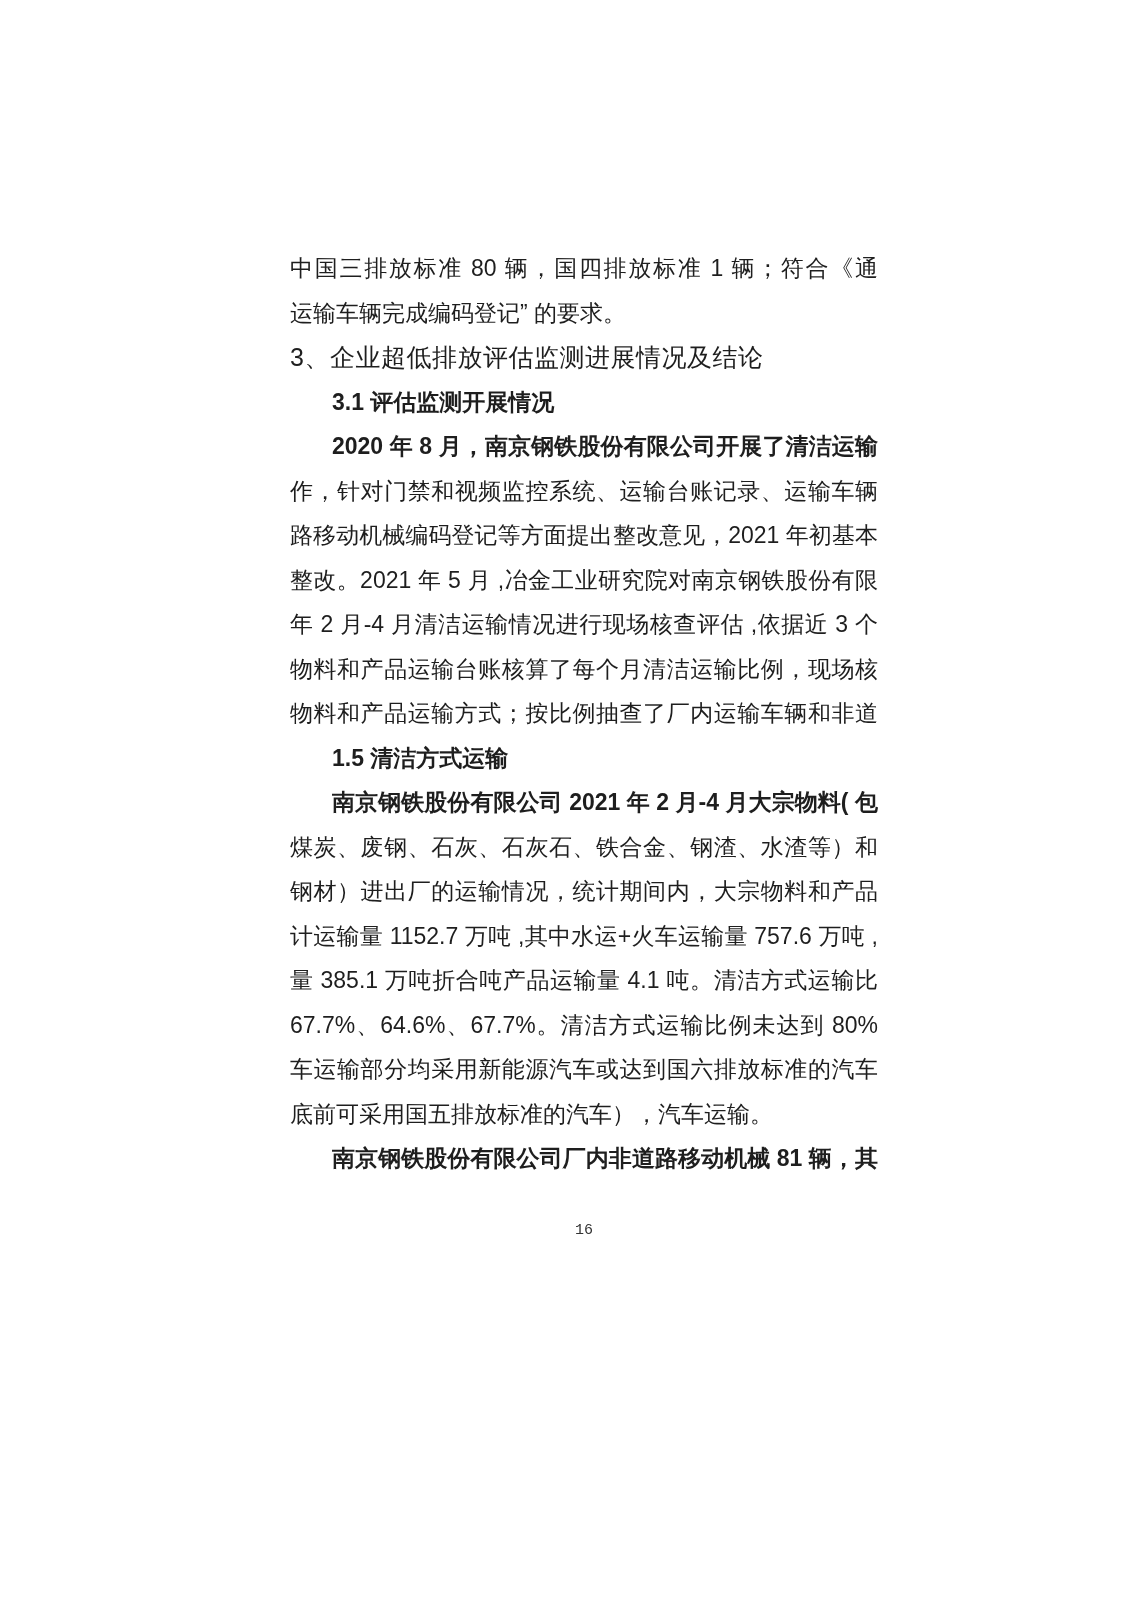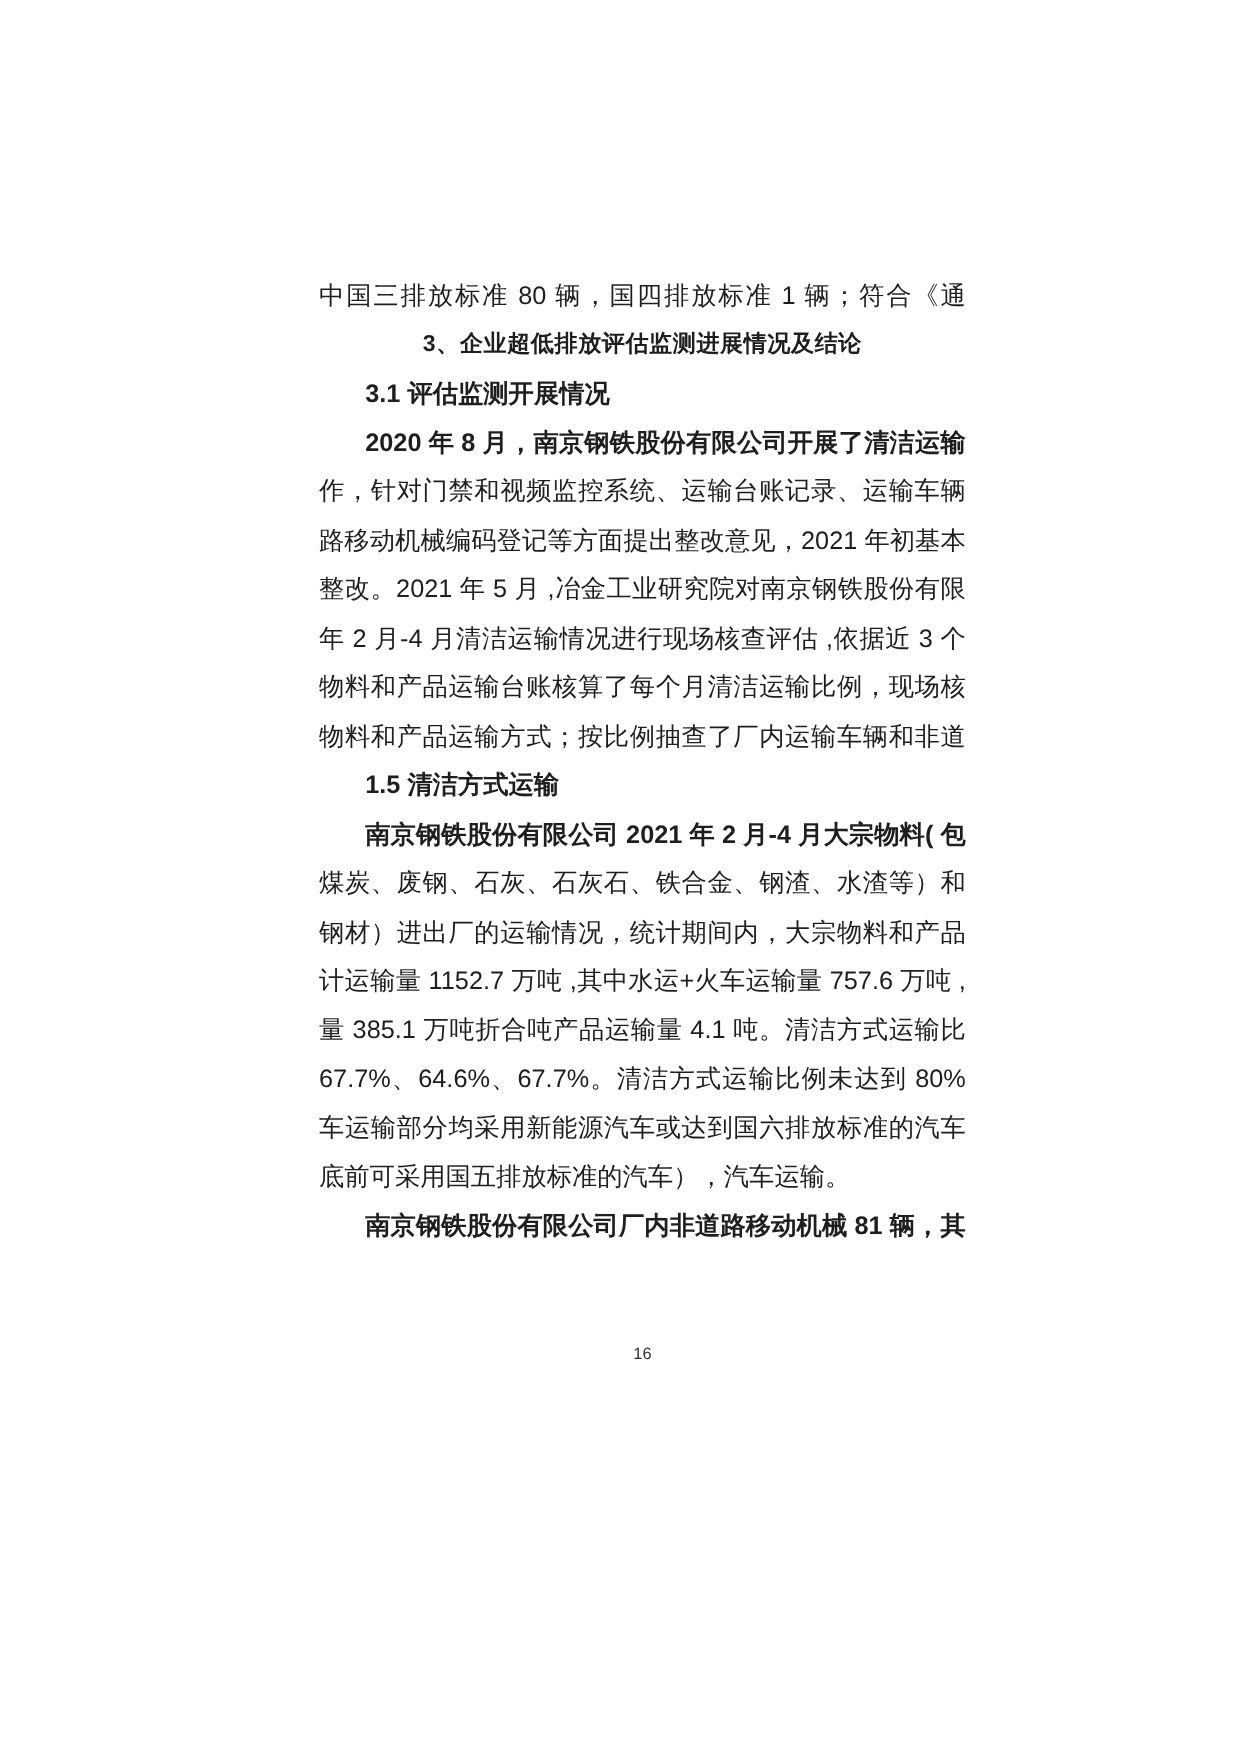--- a/index.html
+++ b/index.html
@@ -37,42 +37,42 @@
     white-space: normal;
     text-align: justify;
     text-align-last: justify;
     overflow: hidden;
   }
   .indent {
     text-indent: 42px;
     font-weight: bold;
   }
   .heading {
-    font-size: 21px;
-    font-weight: 700;
+    font-size: 25px;
+    font-weight: 400;
     letter-spacing: 0.5px;
-    text-align: center;
   }
   .pagenum {
     position: absolute;
     left: 290px;
     top: 1222px;
     width: 588px;
     text-align: center;
-    font-family: Liberation Sans, sans-serif;
+    font-family: Liberation Mono, monospace;
     font-size: 15px;
     color: #333333;
   }
 </style>
 </head>
 <body>
 
 <div class="page">
   <div class="textblock">
     <div class="line justify">中国三排放标准 80 辆，国四排放标准 1 辆；符合《通知》中 “厂内</div>
+    <div class="line wrap">运输车辆完成编码登记” 的要求。</div>
     <div class="line heading">3、企业超低排放评估监测进展情况及结论</div>
     <div class="line indent">3.1 评估监测开展情况</div>
     <div class="line justify indent">2020 年 8 月，南京钢铁股份有限公司开展了清洁运输预评估工</div>
     <div class="line justify">作，针对门禁和视频监控系统、运输台账记录、运输车辆管理、非道</div>
     <div class="line justify">路移动机械编码登记等方面提出整改意见，2021 年初基本完成现场</div>
     <div class="line justify">整改。2021 年 5 月 ,冶金工业研究院对南京钢铁股份有限公司 2021</div>
     <div class="line justify">年 2 月-4 月清洁运输情况进行现场核查评估 ,依据近 3 个月全厂大宗</div>
     <div class="line justify">物料和产品运输台账核算了每个月清洁运输比例，现场核查了每一种</div>
     <div class="line justify">物料和产品运输方式；按比例抽查了厂内运输车辆和非道路移动机械</div>
     <div class="line indent">1.5 清洁方式运输</div>

